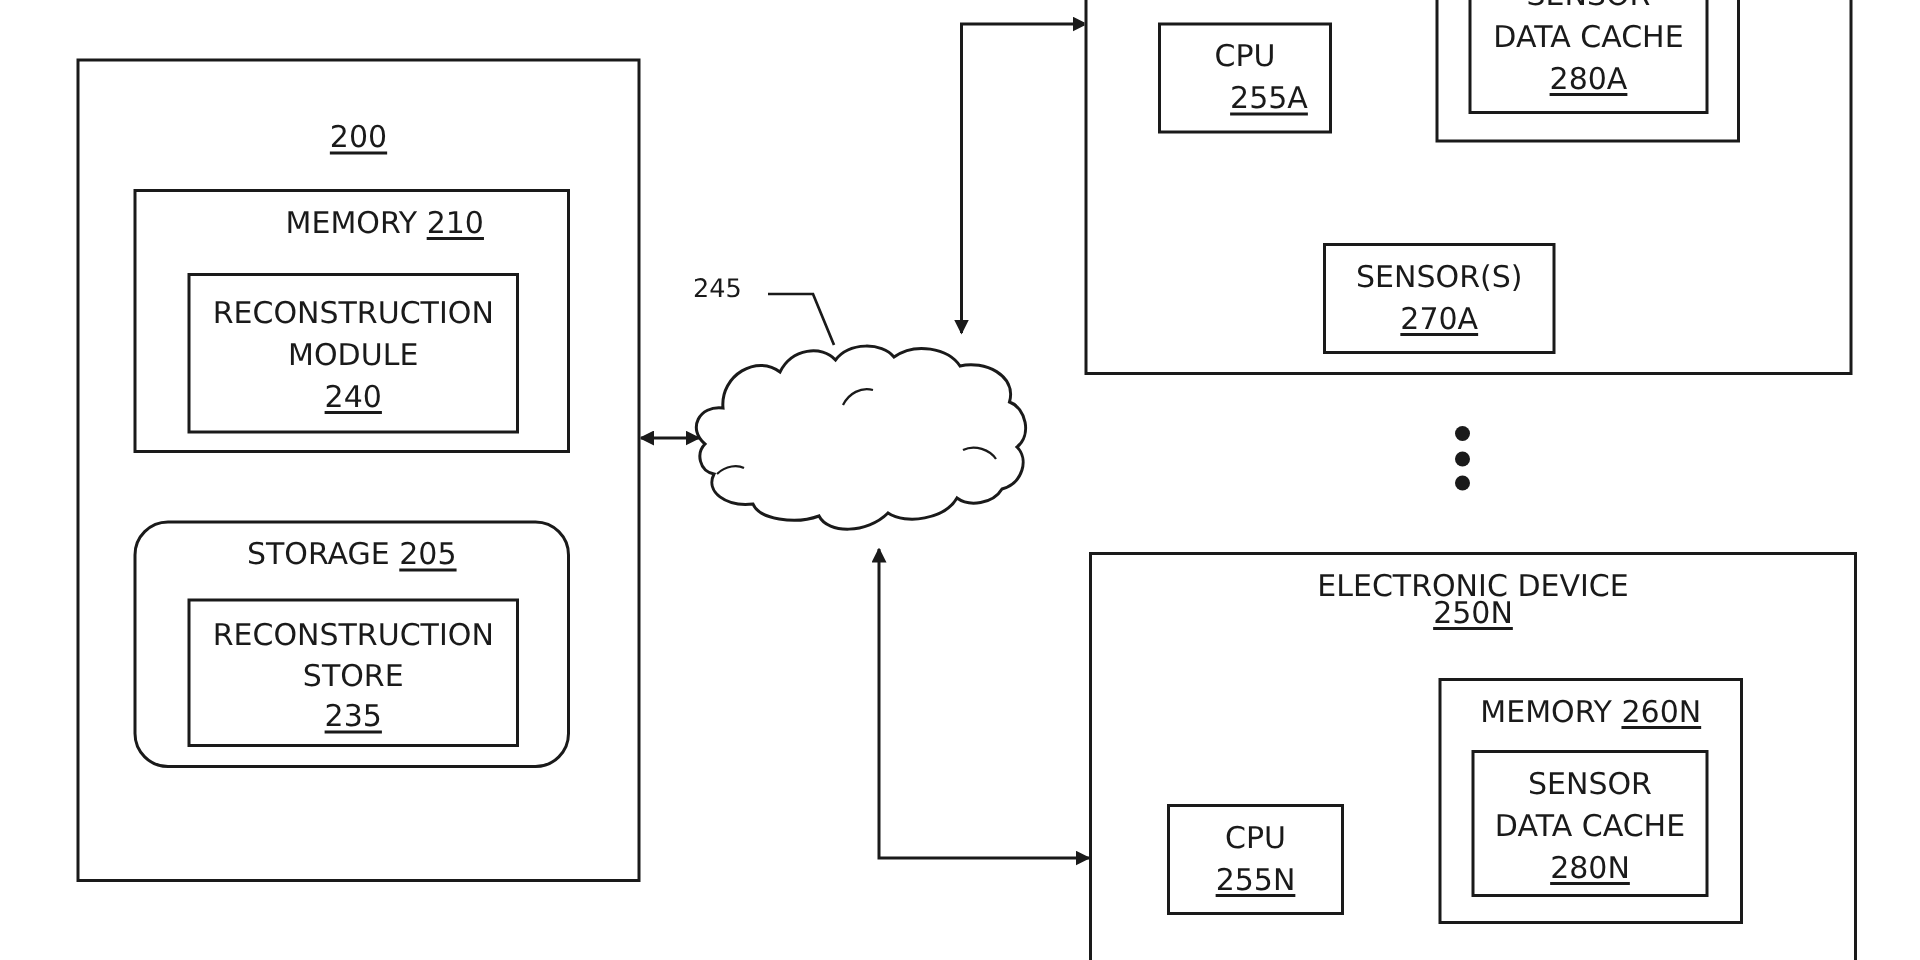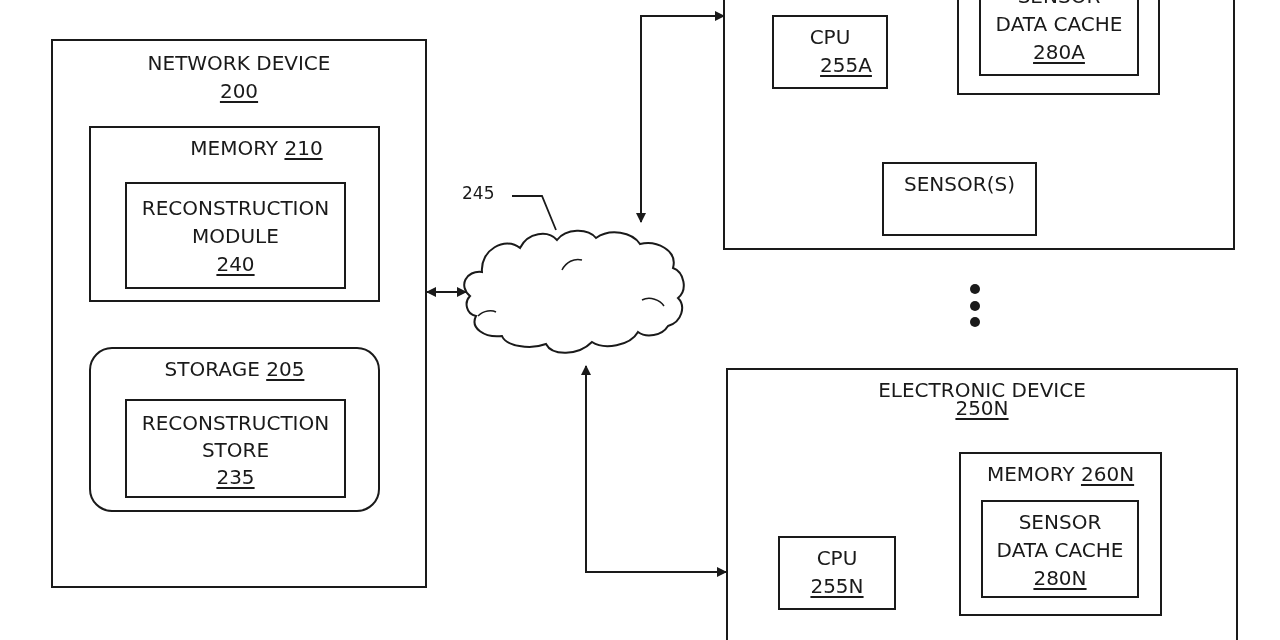--- a/index.html
+++ b/index.html
@@ -43,21 +43,20 @@
 
   <g fill="#1a1a1a">
     <circle cx="975" cy="289" r="5"></circle>
     <circle cx="975" cy="306" r="5"></circle>
     <circle cx="975" cy="322" r="5"></circle>
   </g>
 </svg>
 <span style="position:absolute;left:462px;top:183px;font-size:17px;">245</span>
 
 <div class="box" style="left:51px;top:39px;width:376px;height:549px;">
-  <div class="lbl" style="top:8px;">NETWORK DEVICE</div>
   <div class="lbl" style="top:36px;"><span class="ref">200</span></div>
 
   <div class="box" style="left:36px;top:85px;width:291px;height:176px;">
     <div class="lbl" style="top:6px;padding-left:44px;"><span>MEMORY</span> <span class="ref">210</span></div>
     <div class="box" style="left:34px;top:54px;width:221px;height:107px;">
       <div class="lbl" style="top:10px;">RECONSTRUCTION</div>
       <div class="lbl" style="top:38px;">MODULE</div>
       <div class="lbl" style="top:66px;"><span class="ref">240</span></div>
     </div>
   </div>
@@ -79,20 +78,21 @@
   </div>
   <div class="box" style="left:232px;top:-4px;width:203px;height:107px;">
     <div class="box" style="left:20px;top:-4px;width:160px;height:90px;">
       <div class="lbl" style="top:-6px;">SENSOR</div>
       <div class="lbl" style="top:22px;">DATA CACHE</div>
       <div class="lbl" style="top:50px;"><span class="ref">280A</span></div>
     </div>
   </div>
   <div class="box" style="left:157px;top:170px;width:155px;height:74px;">
     <div class="lbl" style="top:6px;">SENSOR(S)</div>
+    <div class="lbl" style="top:34px;"><span class="ref">270A</span></div>
   </div>
 </div>
 
 <div class="box" style="left:726px;top:368px;width:512px;height:290px;">
   <div class="lbl" style="top:6px;">ELECTRONIC DEVICE</div>
   <div class="lbl" style="top:24px;"><span class="ref">250N</span></div>
 
   <div class="box" style="left:50px;top:166px;width:118px;height:74px;">
     <div class="lbl" style="top:6px;">CPU</div>
     <div class="lbl" style="top:34px;"><span class="ref">255N</span></div>

